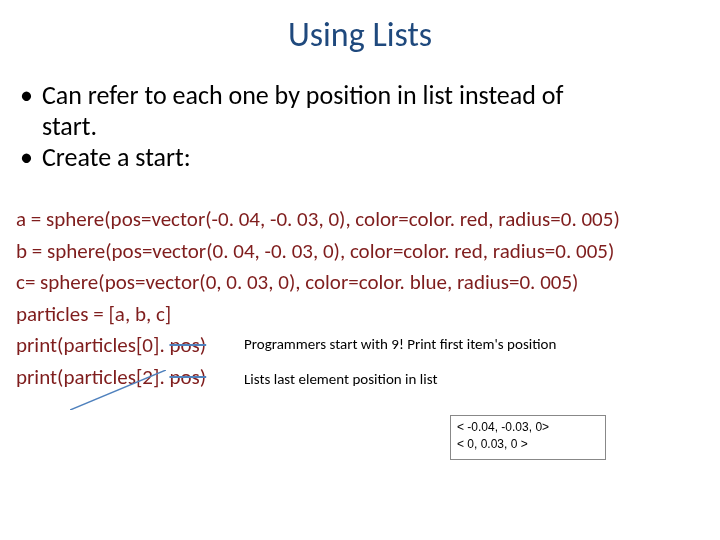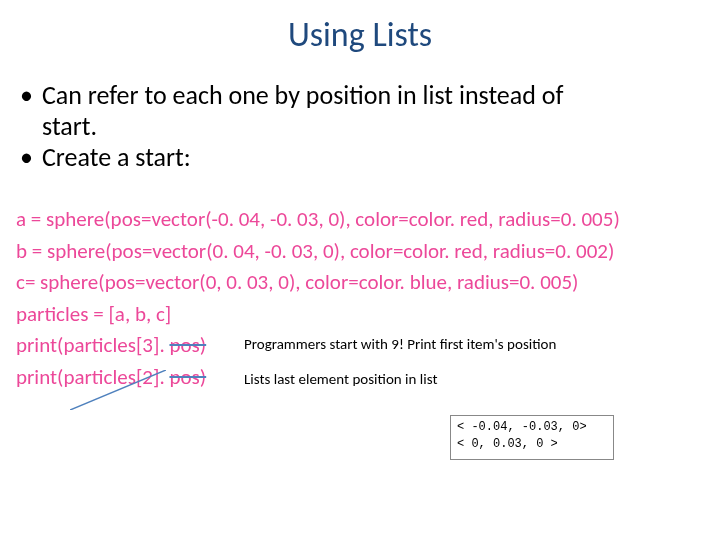--- a/index.html
+++ b/index.html
@@ -42,21 +42,21 @@
   .bullets .bul {
     width: 22px;
     flex: 0 0 22px;
   }
   .code {
     position: absolute;
     top: 204px;
     left: 16px;
     font-size: 21px;
     line-height: 1.5;
-    color: #ec4899;
+    color: #7f1d1d;
   }
   .code div { white-space: nowrap; }
   .strike {
     text-decoration: line-through;
     text-decoration-color: #4f81bd;
     text-decoration-thickness: 1.5px;
   }
   .annot {
     position: absolute;
     font-size: 15px;
@@ -75,22 +75,22 @@
     width: 96px;
     height: 40px;
     pointer-events: none;
   }
   .output-box {
     position: absolute;
     left: 450px;
     top: 415px;
     width: 146px;
     border: 1px solid #888;
-    padding: 3px 10px 5px 6px;
-    font-family: Liberation Mono, monospace;
+    padding: 3px 2px 5px 6px;
+    font-family: Liberation Sans, sans-serif;
     font-size: 12px;
     line-height: 1.45;
     color: #000;
     background: #fff;
   }
 </style>
 </head>
 <body>
 
 <div class="slide">
@@ -107,25 +107,25 @@
       <div>start.</div>
     </div>
     <div class="row">
       <div class="bul">•</div>
       <div>Create a start:</div>
     </div>
   </div>
 
   <div class="code">
     <div>a = sphere(pos=vector(-0. 04, -0. 03, 0), color=color. red, radius=0. 005)</div>
-    <div>b = sphere(pos=vector(0. 04, -0. 03, 0), color=color. red, radius=0. 002)</div>
+    <div>b = sphere(pos=vector(0. 04, -0. 03, 0), color=color. red, radius=0. 005)</div>
     <div>c= sphere(pos=vector(0, 0. 03, 0), color=color. blue, radius=0. 005)</div>
     <div>particles = [a, b, c]</div>
     <div>
-      <span>print(particles[3]. </span><span class="strike">pos)</span>
+      <span>print(particles[0]. </span><span class="strike">pos)</span>
     </div>
     <div>
       <span>print(particles[2]. </span><span class="strike">pos)</span>
     </div>
   </div>
 
   <div class="annot annot1">Programmers start with 9!  Print first item's position</div>
   <div class="annot annot2">Lists last element position in list</div>
 
   <svg class="diag" viewBox="0 0 96 40">

